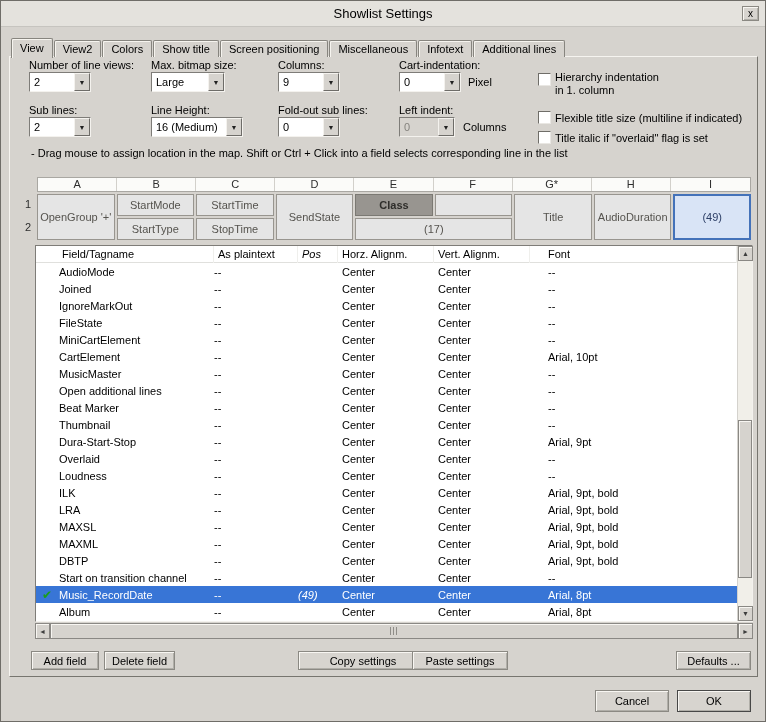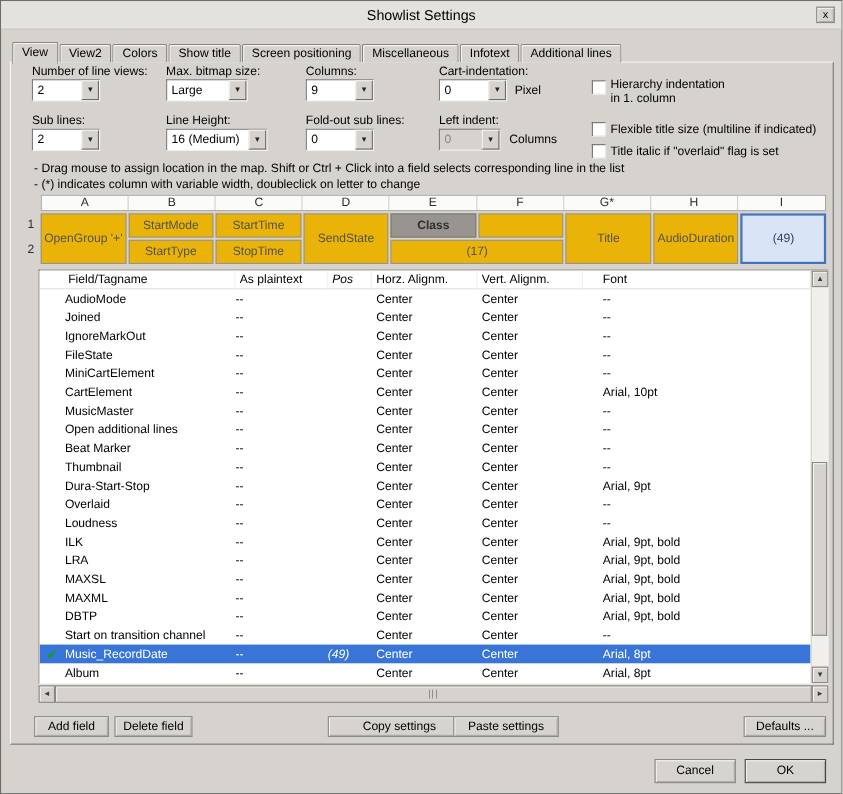--- a/index.html
+++ b/index.html
@@ -29,21 +29,21 @@
   .cb { position:absolute; width:13px; height:13px; background:#fff; border:1px solid; border-color:#6f6d68 #e9e7e3 #e9e7e3 #6f6d68; z-index:4; }
 
   .hint { position:absolute; white-space:nowrap; z-index:4; }
 
   .map-letters { position:absolute; left:36px; top:176px; width:714px; height:15px; display:grid; grid-template-columns:repeat(9,1fr); background:#fbfbf9; border:1px solid #a9a7a2; z-index:4; }
   .map-letter { text-align:center; line-height:13px; border-right:1px solid #d2d0cb; color:#2d2d2d; }
   .map-letter:last-child { border-right:none; }
   .map-rownums { position:absolute; left:20px; top:193px; width:14px; height:46px; z-index:4; }
   .map-rownums span { display:block; height:23px; line-height:21px; text-align:center; color:#2d2d2d; }
   .map-grid { position:absolute; left:36px; top:193px; width:714px; height:46px; display:grid; grid-template-columns:repeat(9,1fr); grid-template-rows:1fr 1fr; gap:2px; z-index:4; }
-  .mcell { background:#eab308; border:1px solid #98958f; color:#55534e; display:flex; align-items:center; justify-content:center; overflow:hidden; white-space:nowrap; }
+  .mcell { background:#e5e5e5; border:1px solid #98958f; color:#55534e; display:flex; align-items:center; justify-content:center; overflow:hidden; white-space:nowrap; }
   .mcell.dark { background:#989590; border-color:#7b7973; color:#2e2d2a;font-weight:bold; }
   .mcell.sel { background:var(--mapsel-bg, #d9e4f6); border:2px solid var(--mapsel-border, #4472b9); color:#2c3e66; }
 
   .list { position:absolute; left:34px; top:244px; width:718px; height:377px; border:1px solid; border-color:#7e7c78 #f4f2ee #f4f2ee #7e7c78; display:flex; z-index:4; background:#fff; }
   .list-main { flex:1; background:#fff; overflow:hidden; }
   .thead, .trow { display:flex; height:17px; align-items:center; }
   .thead { border-bottom:1px solid #e0e0dd; }
   .tcell { overflow:hidden; white-space:nowrap; flex:none; }
   .hcell { border-right:1px solid #efefec; height:17px; line-height:17px; padding-left:4px; }
   .c-gut  { width:22px; text-align:center; color:var(--check, #1a9e1a); font-size:12px; }
@@ -147,21 +147,20 @@
   </div>
   <span class="lbl" style="left:462px;top:120px">Columns</span>
 
   <span class="cb" style="left:537px;top:110px"></span>
   <span class="lbl" style="left:554px;top:111px">Flexible title size (multiline if indicated)</span>
 
   <span class="cb" style="left:537px;top:130px"></span>
   <span class="lbl" style="left:554px;top:131px">Title italic if "overlaid" flag is set</span>
 
   <div class="hint" style="left:30px;top:146px">- Drag mouse to assign location in the map. Shift or Ctrl + Click into a field selects corresponding line in the list</div>
-  <div class="hint" style="left:30px;top:161px">- (*) indicates column with variable width, doubleclick on letter to change</div>
 
   <div class="map-letters">
       <div class="map-letter">A</div>
       <div class="map-letter">B</div>
       <div class="map-letter">C</div>
       <div class="map-letter">D</div>
       <div class="map-letter">E</div>
       <div class="map-letter">F</div>
       <div class="map-letter">G*</div>
       <div class="map-letter">H</div>

